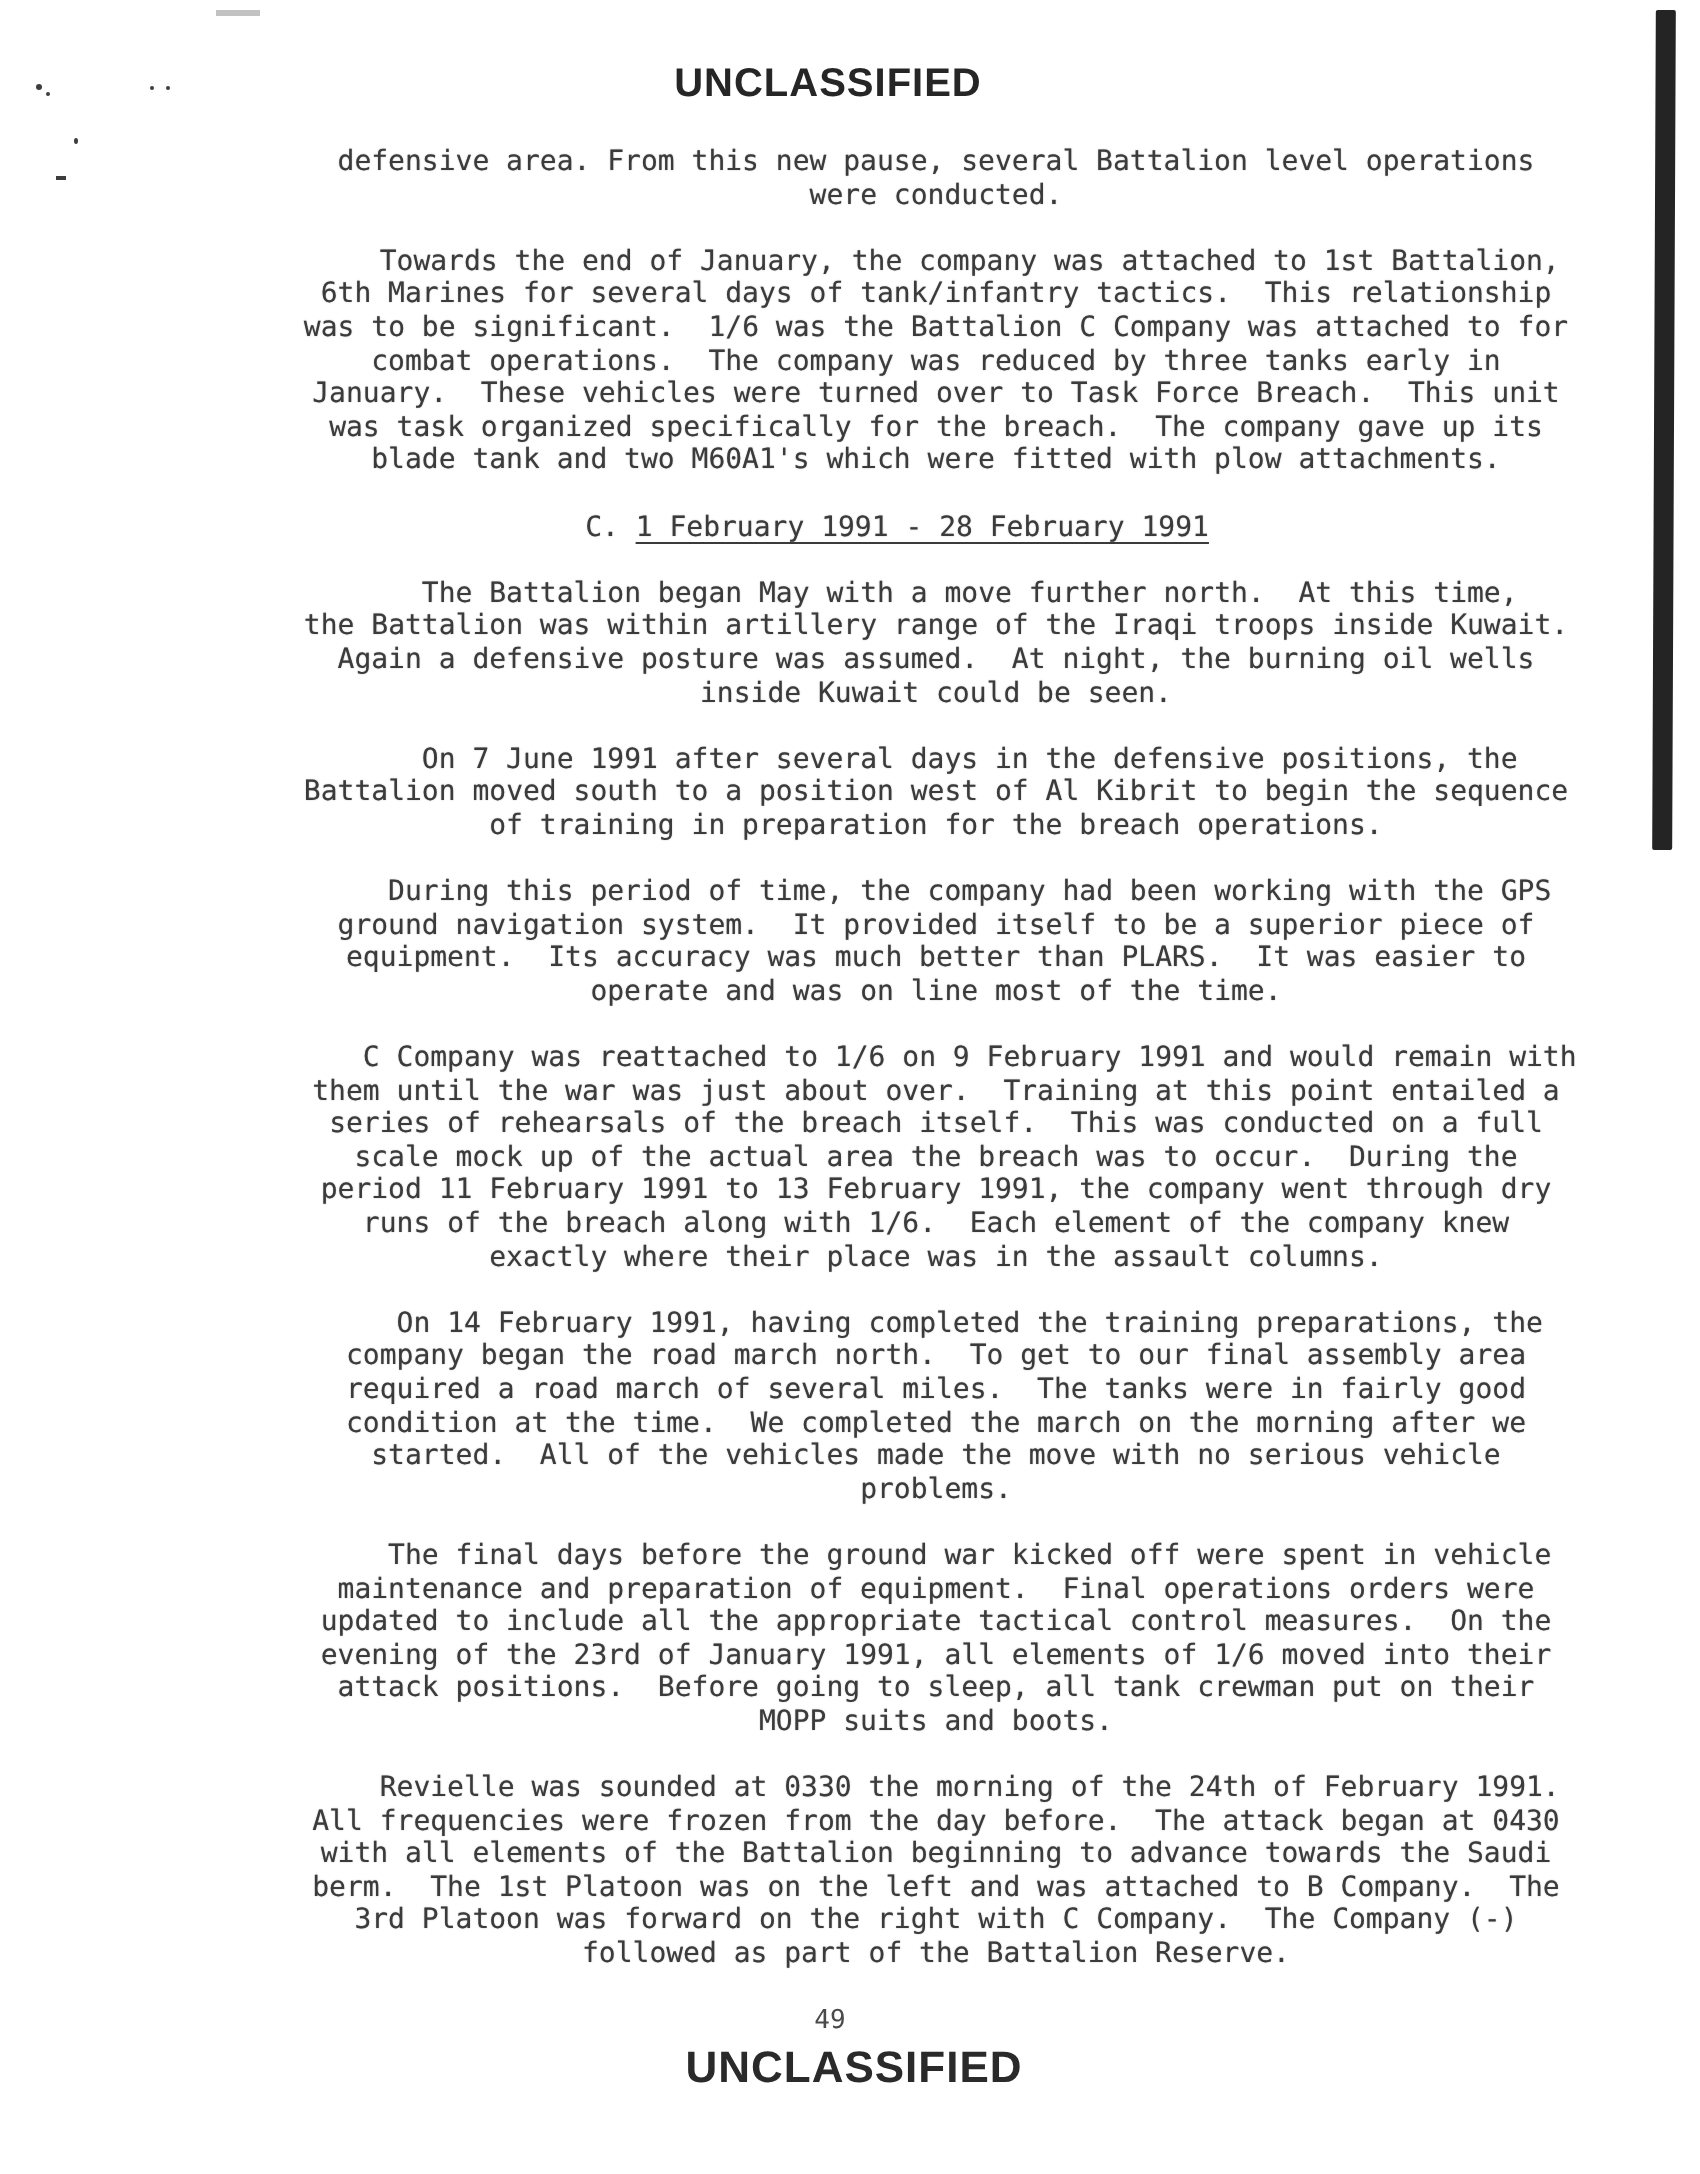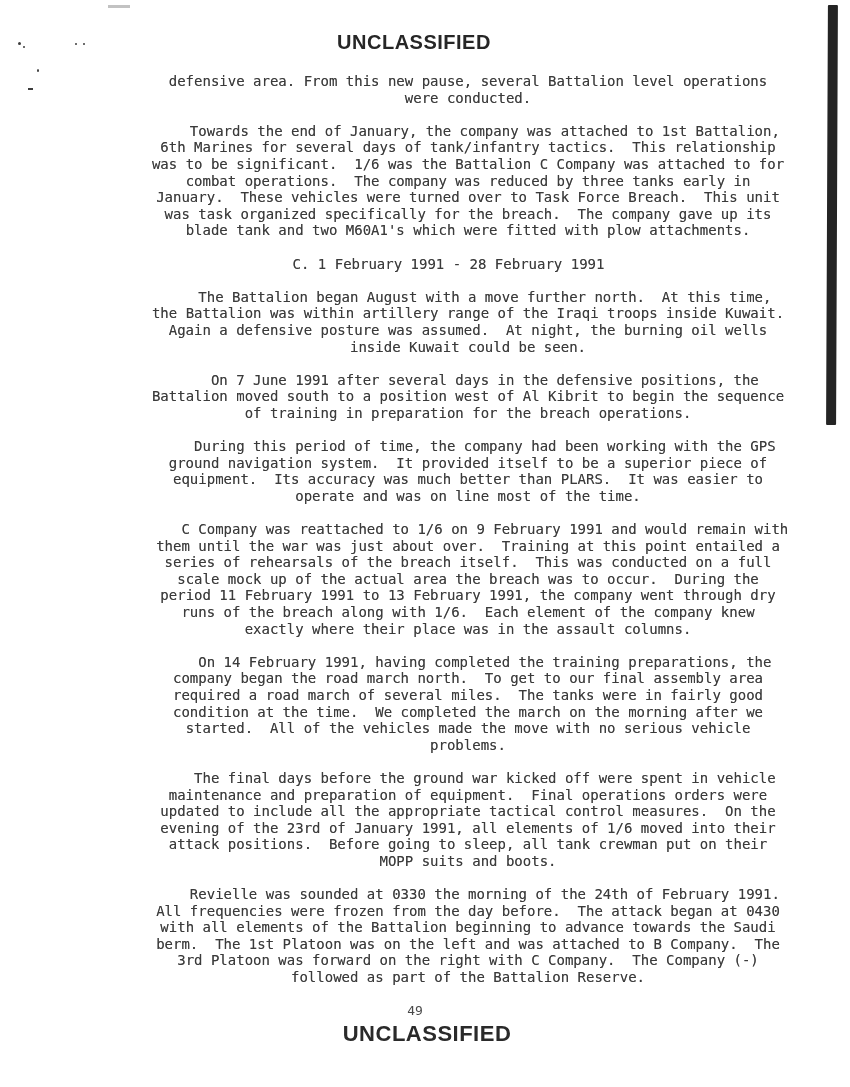--- a/index.html
+++ b/index.html
@@ -41,20 +41,21 @@
   }
   .para {
     white-space: pre;
     margin: 0 0 16.6px 0;
   }
   .section-heading {
     white-space: pre;
     margin: 0 0 16.6px -39px;
   }
   .section-heading .heading-title {
+    text-decoration: underline;
     text-underline-offset: 3px;
   }
   .page-number {
     position: absolute;
     top: 1003px;
     left: 0;
     width: 100%;
     text-align: center;
     transform: translateX(-10px);
     font-family: "DejaVu Sans Mono", monospace;
@@ -124,21 +125,21 @@
     <p class="para">    Towards the end of January, the company was attached to 1st Battalion,
 6th Marines for several days of tank/infantry tactics.  This relationship
 was to be significant.  1/6 was the Battalion C Company was attached to for
 combat operations.  The company was reduced by three tanks early in
 January.  These vehicles were turned over to Task Force Breach.  This unit
 was task organized specifically for the breach.  The company gave up its
 blade tank and two M60A1's which were fitted with plow attachments.</p>
 
     <div class="section-heading"><span>C. </span><span class="heading-title">1 February 1991 - 28 February 1991</span></div>
 
-    <p class="para">    The Battalion began August with a move further north.  At this time,
+    <p class="para">    The Battalion began May with a move further north.  At this time,
 the Battalion was within artillery range of the Iraqi troops inside Kuwait.
 Again a defensive posture was assumed.  At night, the burning oil wells
 inside Kuwait could be seen.</p>
     <p class="para">    On 7 June 1991 after several days in the defensive positions, the
 Battalion moved south to a position west of Al Kibrit to begin the sequence
 of training in preparation for the breach operations.</p>
     <p class="para">    During this period of time, the company had been working with the GPS
 ground navigation system.  It provided itself to be a superior piece of
 equipment.  Its accuracy was much better than PLARS.  It was easier to
 operate and was on line most of the time.</p>

